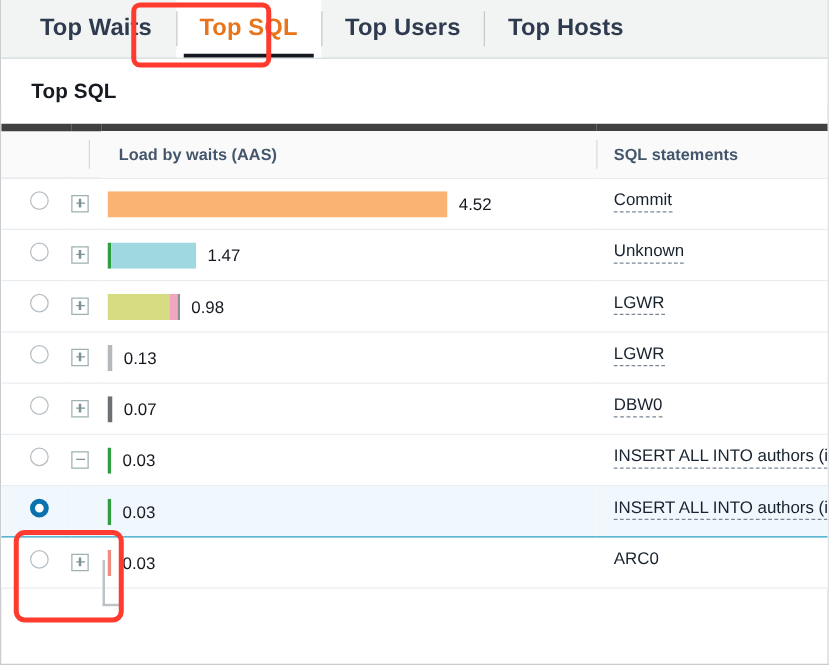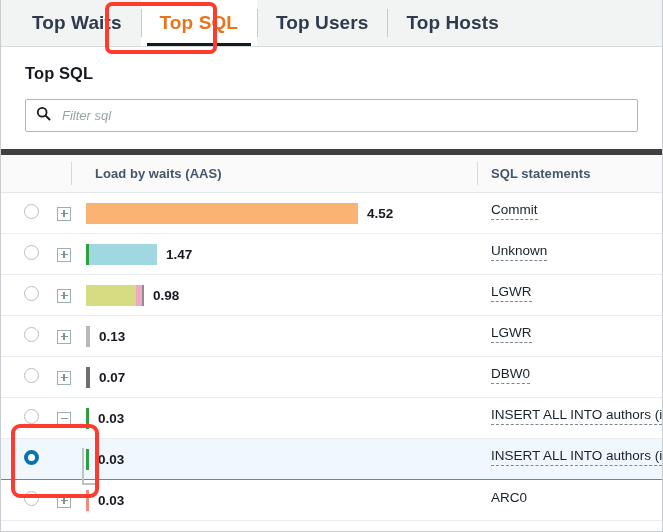--- a/index.html
+++ b/index.html
@@ -221,21 +221,20 @@
     pointer-events: none;
   }
 
   
   .cell-load { position: relative; }
   .barwrap {
     display: flex;
     align-items: center;
     height: 40px;
     padding-left: 5px;
-    font-weight: bold;
   }
   .bar {
     display: flex;
     height: 21px;
     align-items: stretch;
     overflow: hidden;
   }
   .seg { display: block; height: 100%; }
   .barval {
     font-size: 13.5px;
@@ -288,29 +287,20 @@
     <div class="tab">
       <span>Top Hosts</span>
     </div>
   </div>
   <div class="annot-tab"></div>
 
   <div class="panel">
     <div class="panel-head">
       <div class="panel-title">Top SQL</div>
 
-      <div class="search-wrap">
-        <span class="search-icon">
-          <svg width="15" height="15" viewBox="0 0 16 16">
-            <circle cx="6.6" cy="6.6" r="4.7" fill="none" stroke="#16191f" stroke-width="1.9"></circle>
-            <line x1="10.3" y1="10.3" x2="14.4" y2="14.4" stroke="#16191f" stroke-width="2.1" stroke-linecap="round"></line>
-          </svg>
-        </span>
-        <input class="search-input" type="text" placeholder="Filter sql" style="">
-      </div>
     </div>
 
     <table class="tbl">
       <colgroup>
         <col class="col-radio">
           <col class="col-toggle">
           <col class="col-load">
           <col class="col-sql">
       </colgroup>
       <thead>

